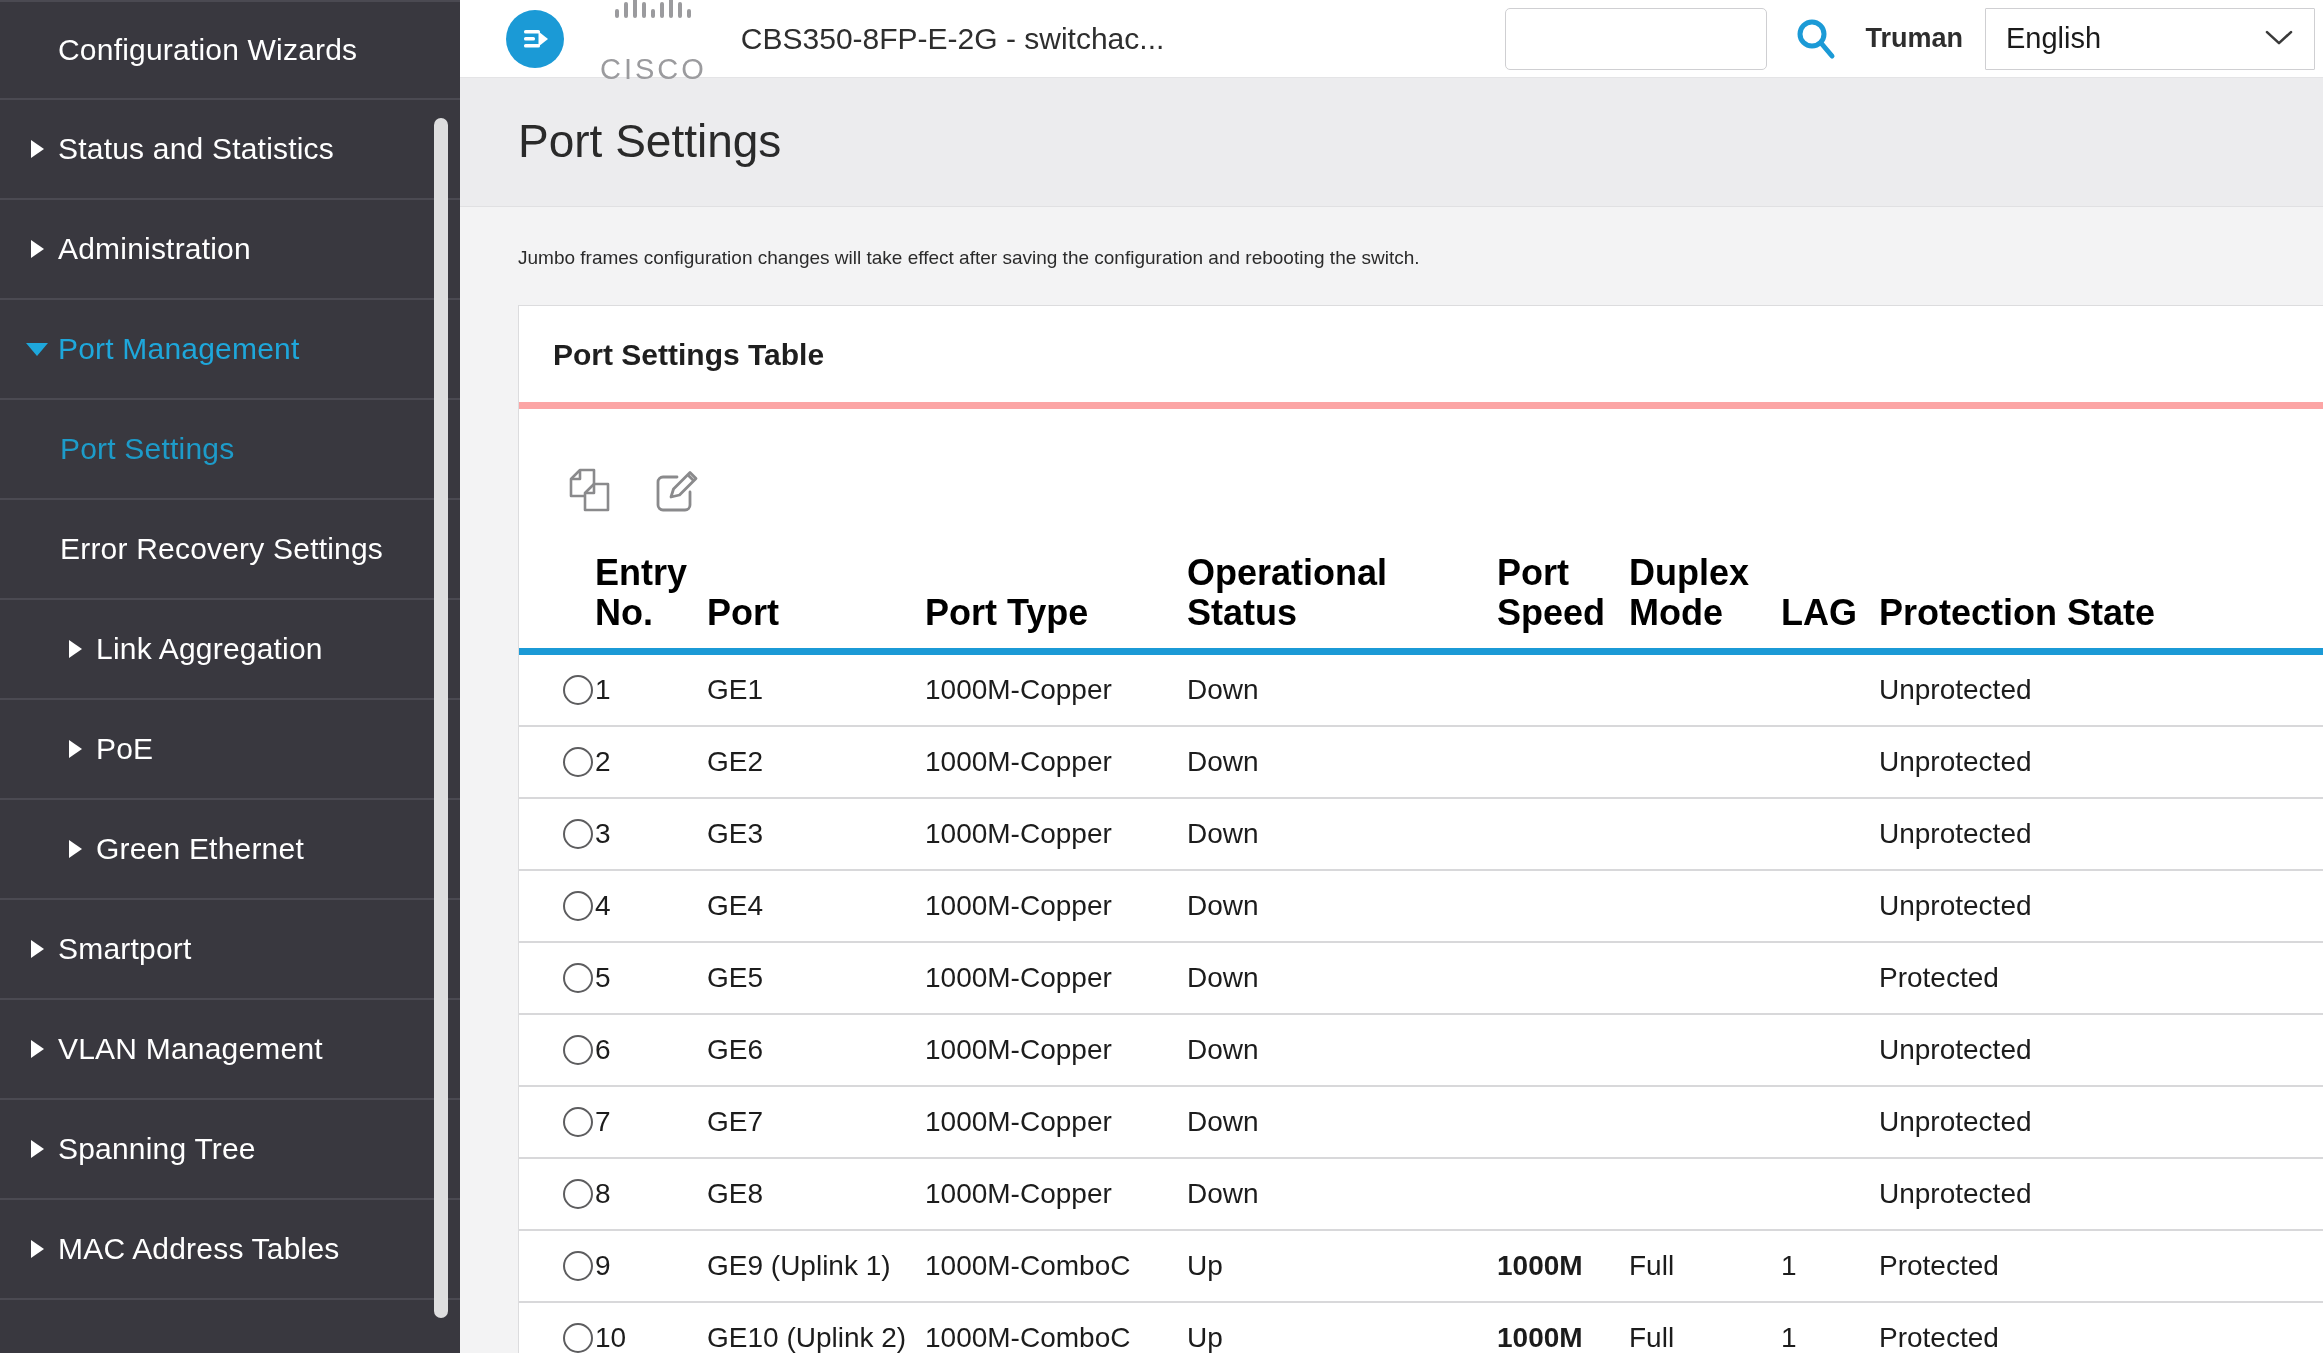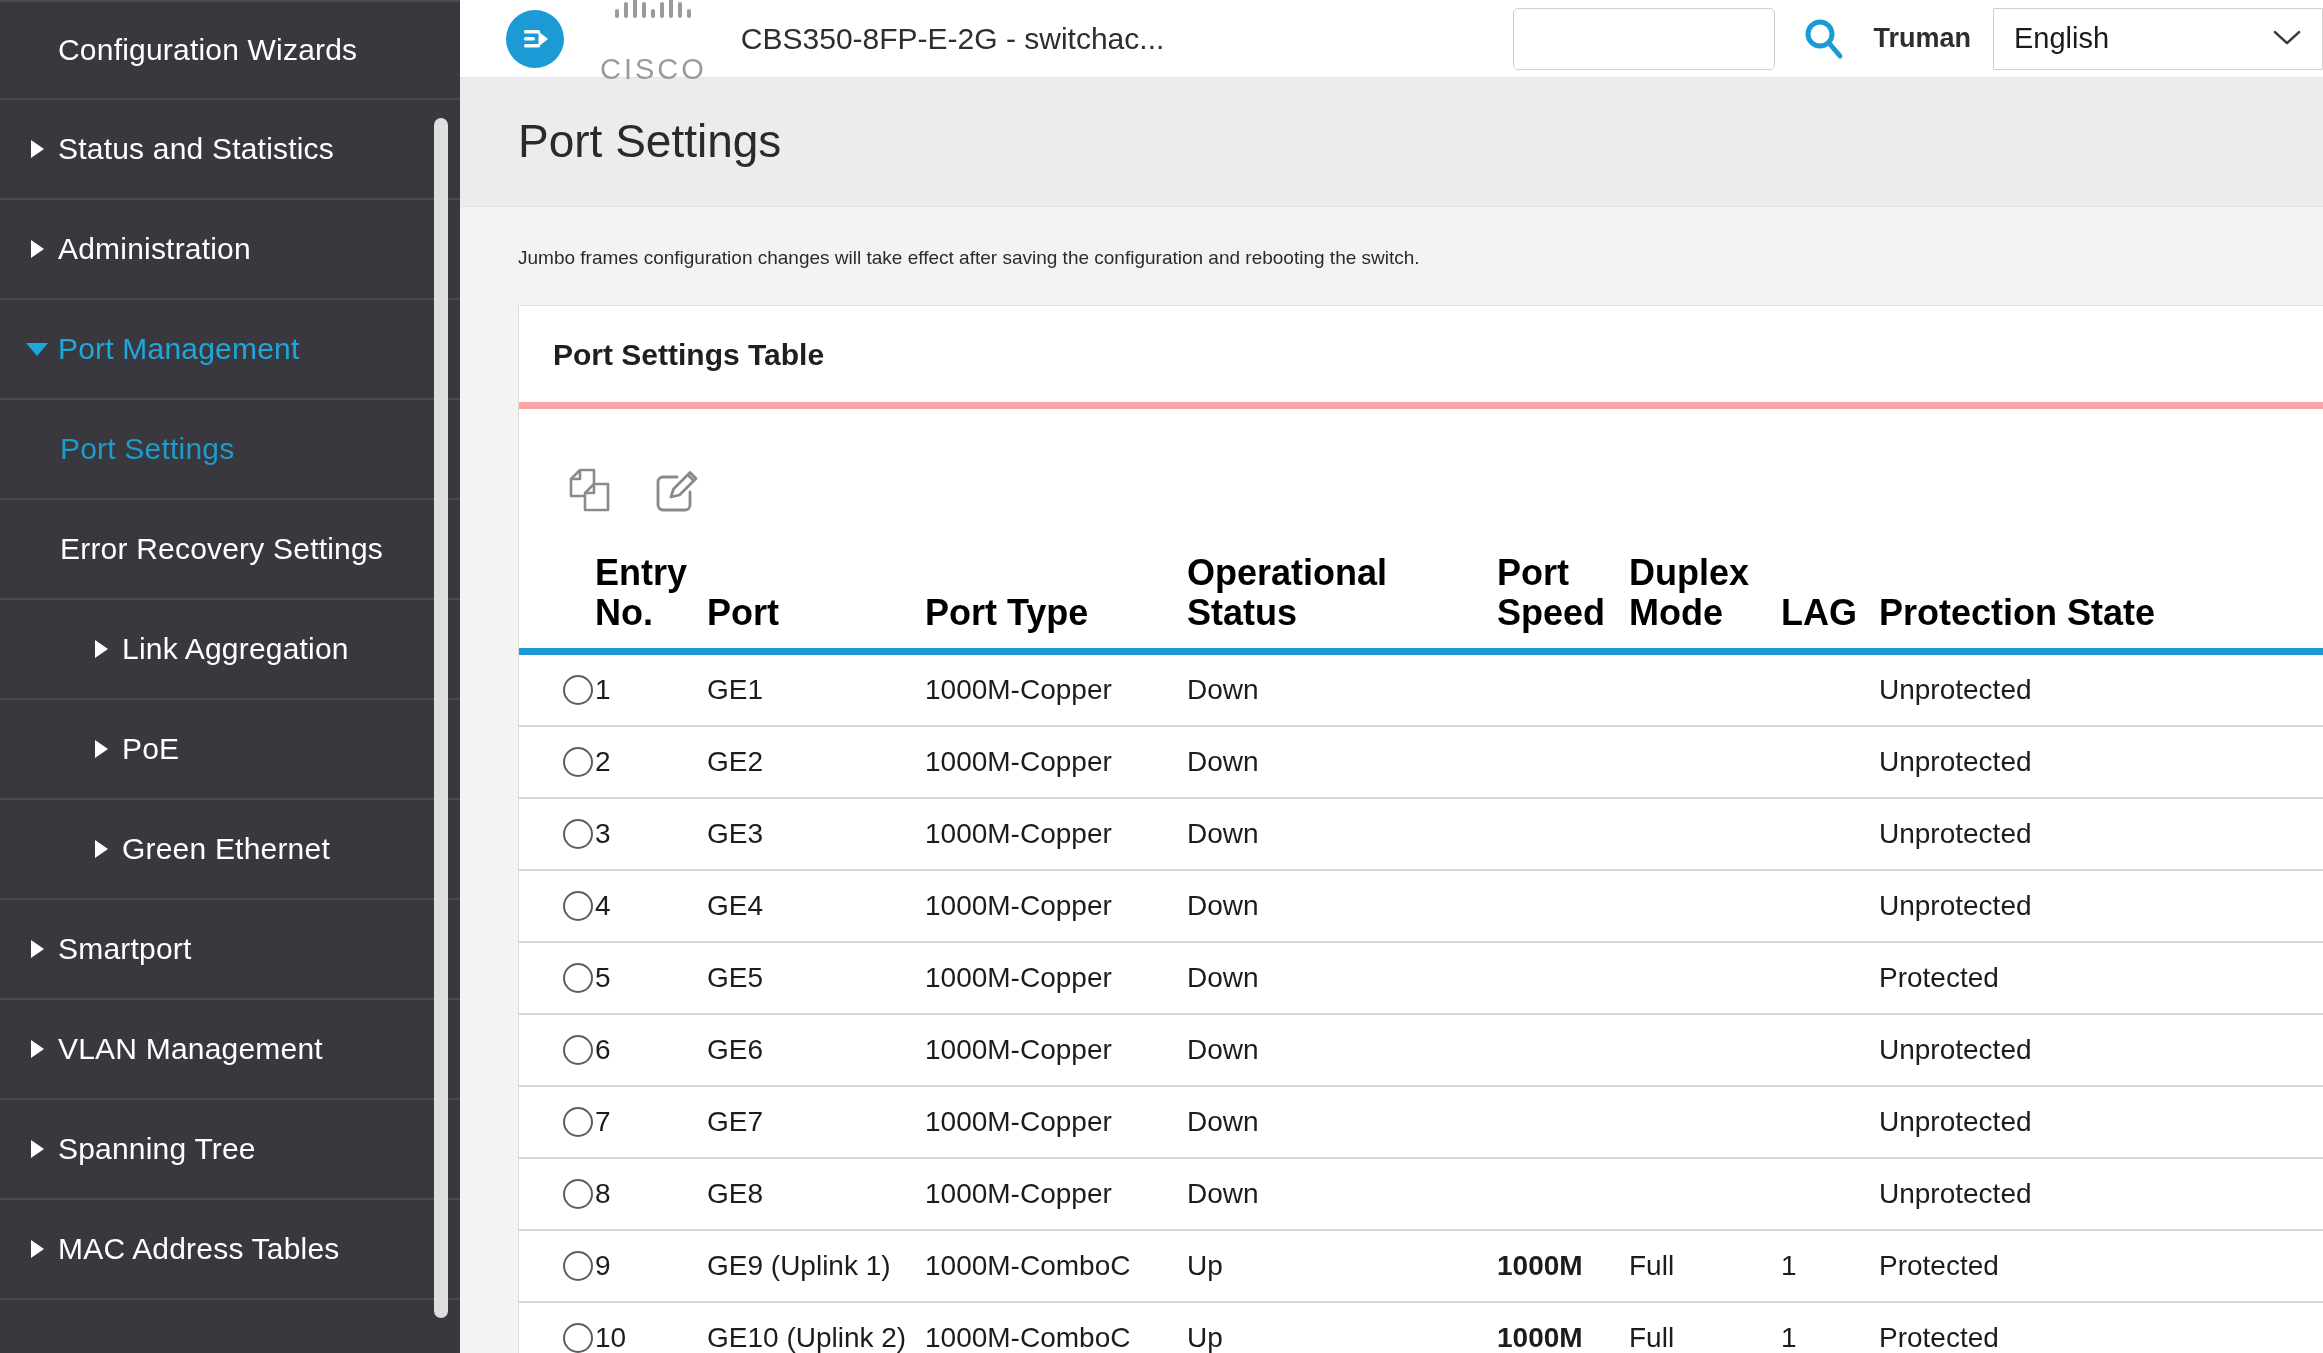--- a/index.html
+++ b/index.html
@@ -46,21 +46,21 @@
     border-top: 9px solid transparent;
     border-bottom: 9px solid transparent;
   }
   .caret-down {
     width: 0; height: 0;
     border-top: 13px solid #1ea7db;
     border-left: 11px solid transparent;
     border-right: 11px solid transparent;
   }
   .nav-item .nav-label { white-space: nowrap; }
-  .nav-item.indent-1 { padding-left: 88px; }
+  .nav-item.indent-1 { padding-left: 62px; }
   .nav-item.leaf { padding-left: 60px; }
   .nav-item.leaf .nav-label { padding-left: 0; }
   .nav-item.active > .nav-label,
   .nav-item.active > .caret + .nav-label { color: #1ea7db; }
   .nav-item.sel > .nav-label { color: #1d9bc9; }
 
   
   #sb-track {
     position: absolute;
     right: 6px; top: 0;
@@ -120,21 +120,21 @@
   }
   #device-title {
     margin-left: 34px;
     font-size: 30px;
     color: #2e2e2e;
     white-space: nowrap;
   }
   #topbar-right {
     margin-left: auto;
     display: flex; align-items: center;
-    padding-right: 0;
+    padding-right: 8px;
     height: 78px;
   }
   #search-input {
     width: 262px; height: 62px;
     border: 1px solid #cfcfd2;
     border-radius: 5px;
     background: #fff;
     font-size: 26px;
     padding: 0 12px;
     outline: none;

